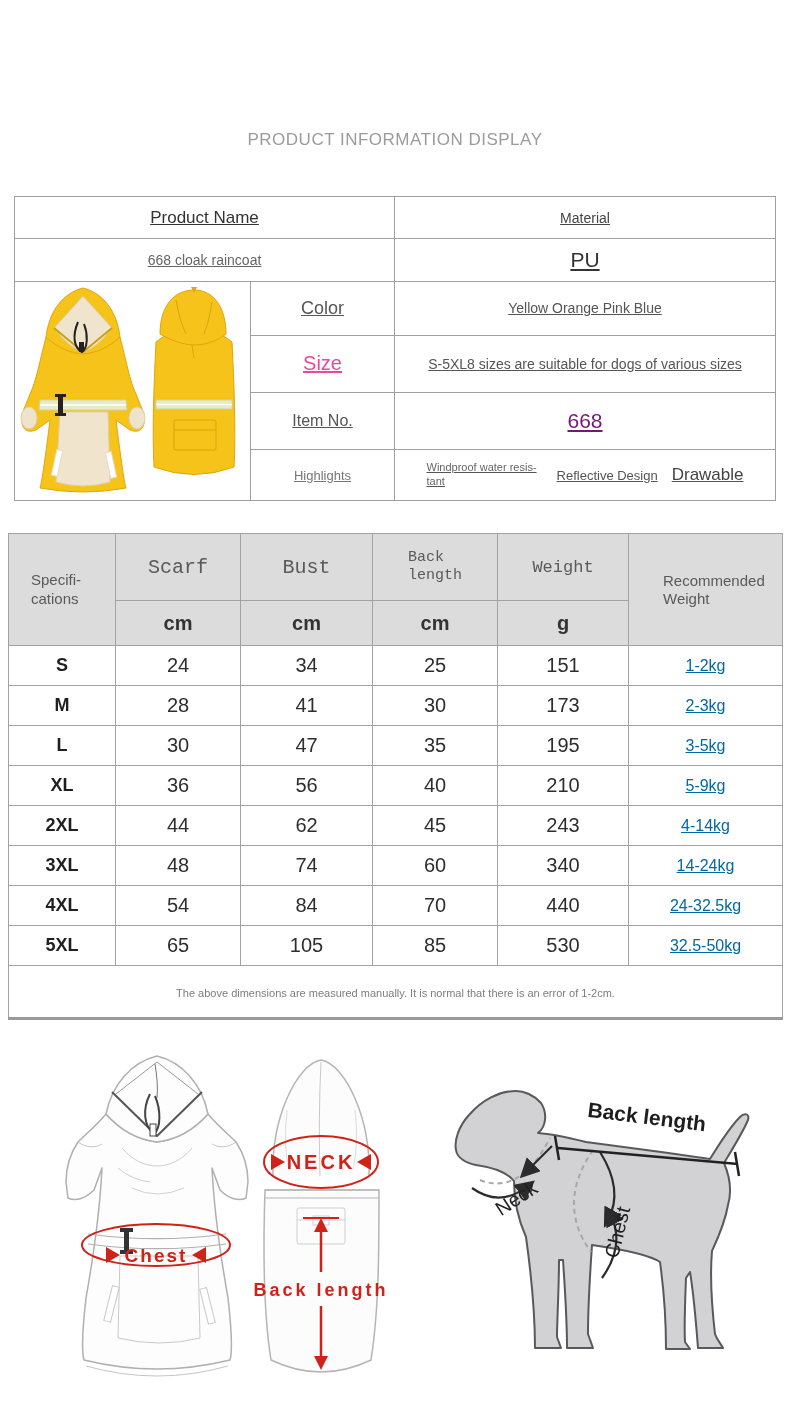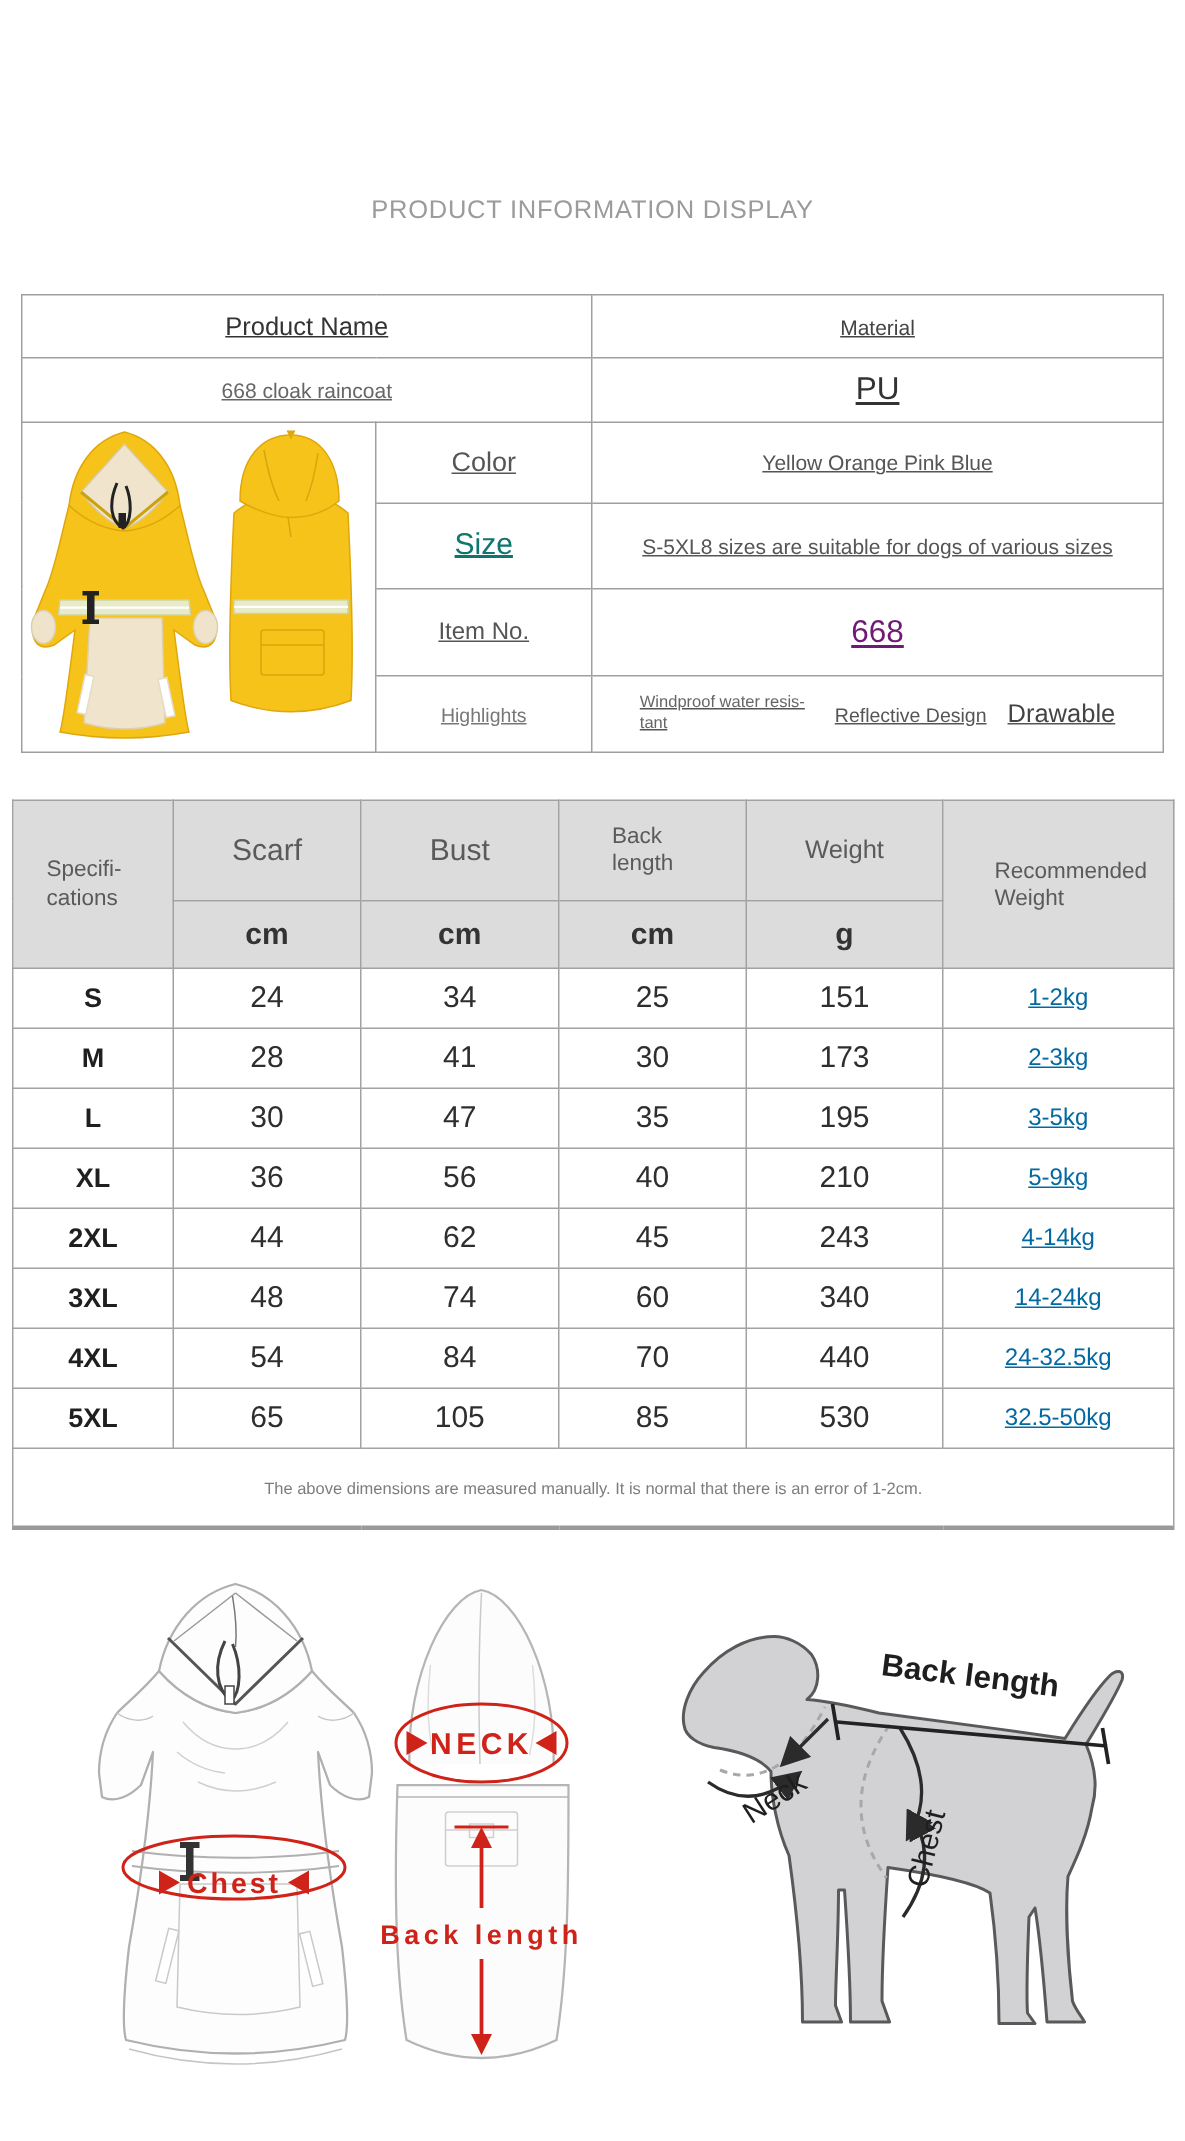--- a/index.html
+++ b/index.html
@@ -12,39 +12,39 @@
 
   
   .info-table { position:absolute; left:14px; top:196px; width:761px; border-collapse:collapse; table-layout:fixed; }
   .info-table td { border:1px solid #9f9f9f; text-align:center; vertical-align:middle; padding:0;text-decoration:underline; }
   .t1-prodname { height:42px; font-size:17px; color:#333; }
   .t1-material { font-size:14px; color:#444; }
   .t1-prodval { height:43px; font-size:14px; color:#666; }
   .t1-pu { font-size:21px; color:#333; }
   .lbl-color { height:53px; font-size:18px; color:#555; }
   .val-color { font-size:14px; color:#555; }
-  .lbl-size { height:56px; font-size:20px; color:#0f766e; }
+  .lbl-size { height:56px; font-size:20px; color:#ec4899; }
   .val-size { font-size:14px; color:#555; }
   .lbl-item { height:57px; font-size:16px; color:#555; }
   .val-item { font-size:21px; color:#701a75; }
   .lbl-high { height:50px; font-size:13px; color:#777; }
   .val-high { font-size:13px; color:#555; }
   .high-wrap { display:flex; align-items:center; justify-content:center; gap:14px; }
   .high-1 { width:116px; font-size:11px; color:#666; text-align:left; line-height:1.25; }
   .high-2 { font-size:13px; color:#555; }
   .high-3 { font-size:17px; color:#444; }
   .photo-cell { background:#fff; }
 
   
   .size-table { position:absolute; left:8px; top:533px; width:774px; border-collapse:collapse; table-layout:fixed; }
   .size-table td { border:1px solid #a2a2a2; text-align:center; vertical-align:middle; padding:0; }
   .size-table td.hd { background:#dcdcdc; }
   .hd-spec { font-size:15px; color:#5a5a5a; }
   .hd-spec .narrow { display:inline-block; width:62px; text-align:left; line-height:1.25; }
-  .hd-col { height:67px; font-size:20px; color:#5a5a5a; }
+  .hd-col { height:67px; font-size:20px; color:#5a5a5a;font-family:Liberation Mono, monospace; }
   .hd-col .narrow { display:inline-block; width:54px; text-align:left; font-size:15px; line-height:1.2; }
   .hd-weight { font-size:17px; }
   .hd-unit { height:45px; font-size:20px; font-weight:bold; color:#333; }
   .hd-rec { font-size:15px; color:#5a5a5a; text-align:left !important; padding-left:14px !important; }
   .hd-rec .narrow { display:inline-block; width:112px; line-height:1.2;margin-left:20px; }
   .sz-row td { height:40px; }
   .sz-name { font-size:18px; font-weight:bold; color:#1f1f1f; }
   .sz-num { font-size:20px; color:#2e2e2e; }
   .sz-rec { font-size:16px; color:#0369a1;text-decoration:underline; }
   .note-row td { height:53px; border-bottom:3px solid #9a9a9a; }

